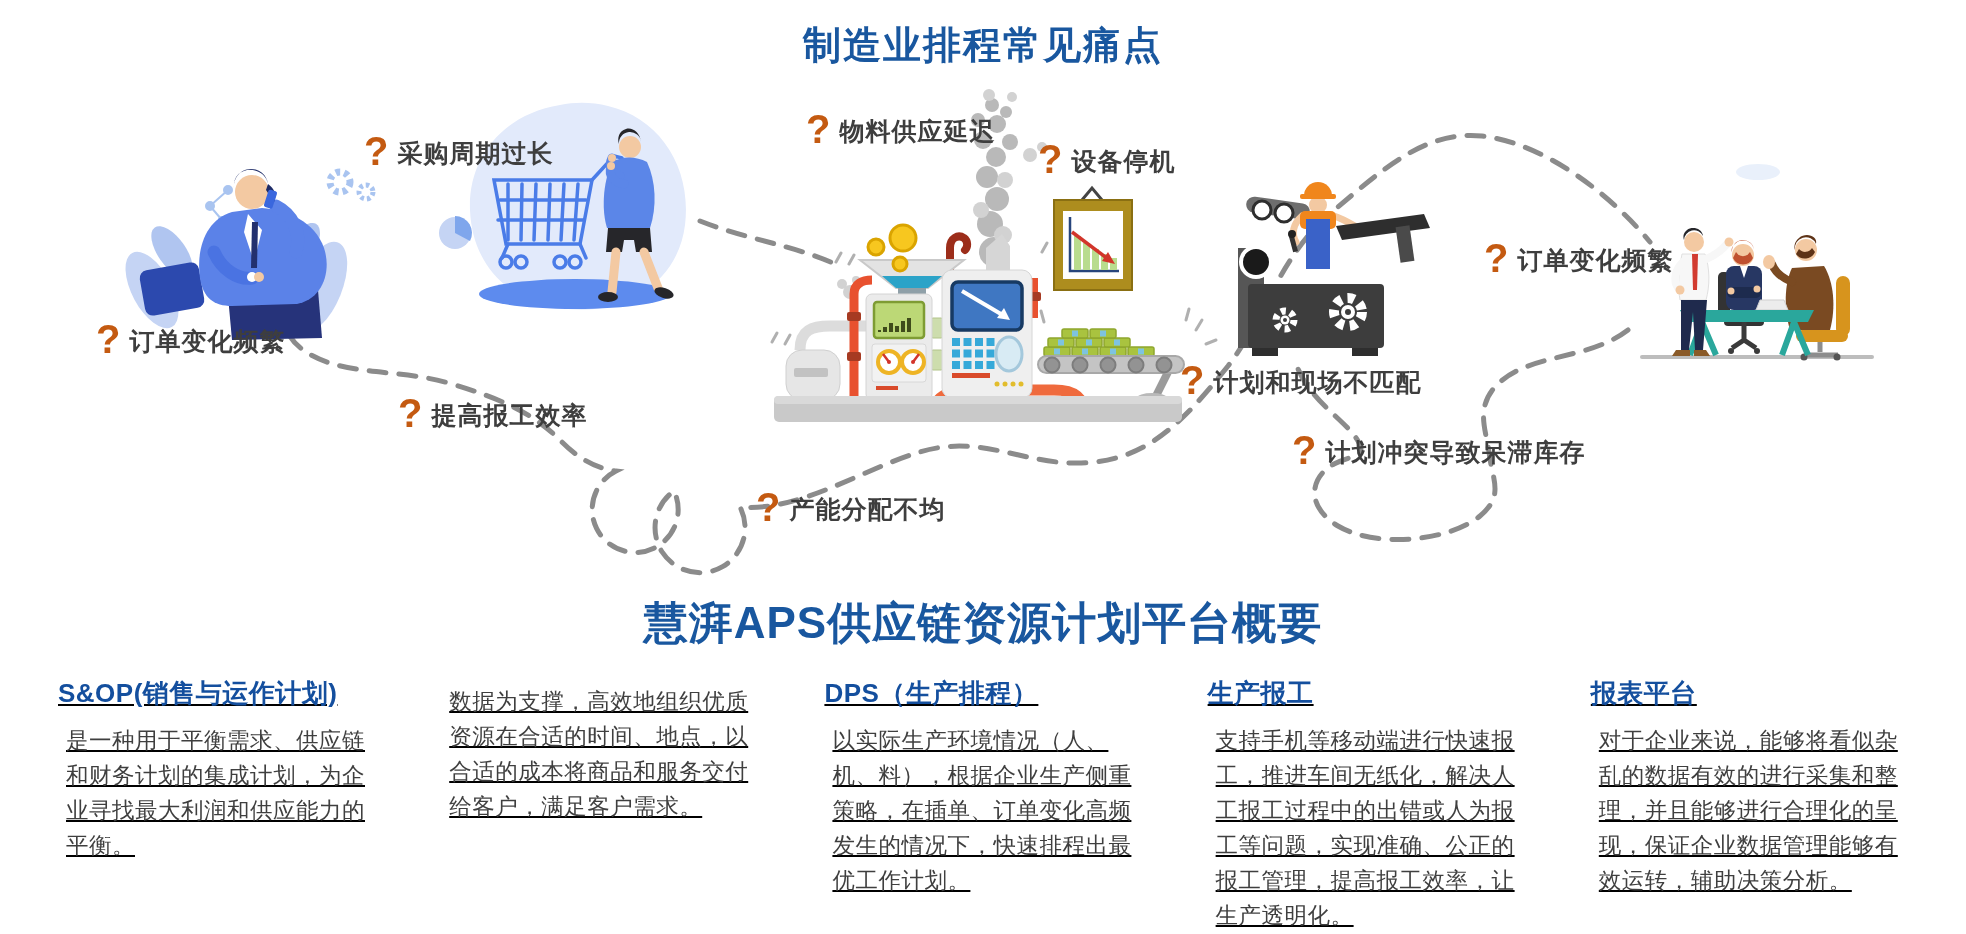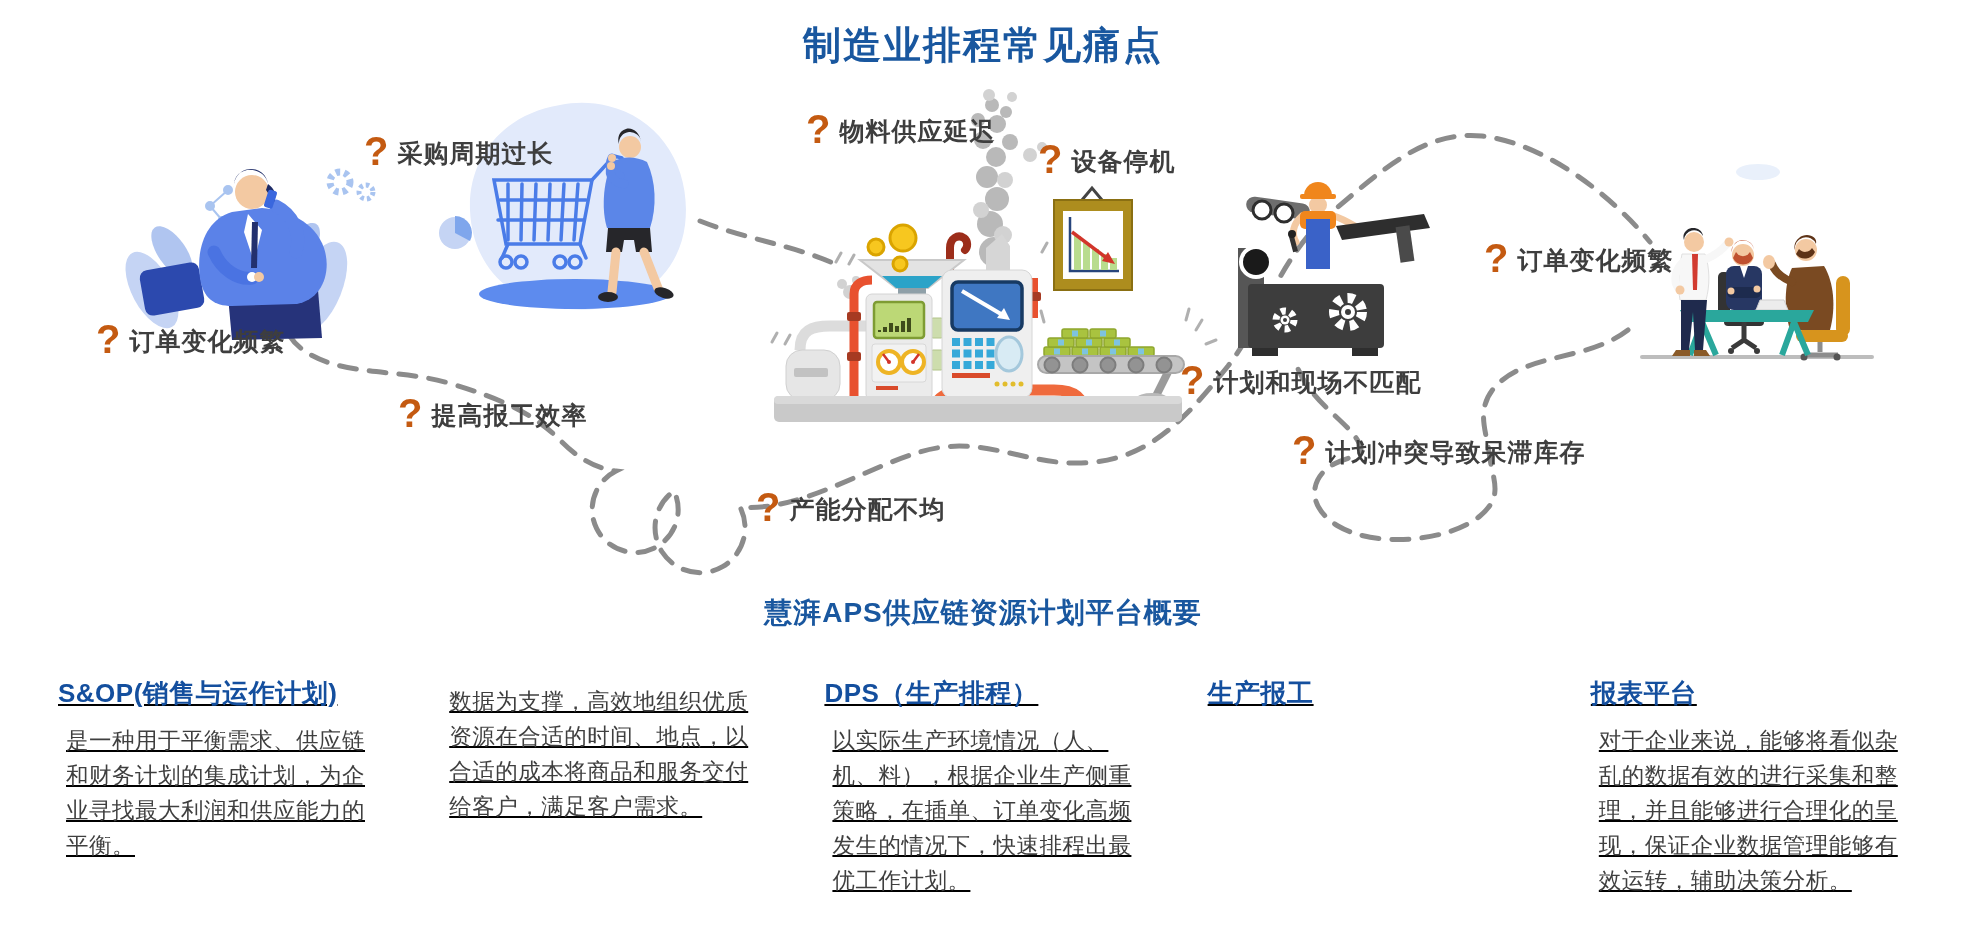--- a/index.html
+++ b/index.html
@@ -2,21 +2,21 @@
 <html><head>
 <meta charset="utf-8">
 <style>
   html,body{margin:0;padding:0;background:#ffffff;}
   body{font-family:"Liberation Sans","DejaVu Sans",sans-serif;}
   .canvas{position:relative;width:1966px;height:934px;background:#fff;overflow:hidden;}
   .scene{position:absolute;left:0;top:0;}
   .title1{position:absolute;top:20px;left:0;width:100%;text-align:center;
           font-size:38px;font-weight:bold;color:#19579f;letter-spacing:2px;z-index:3;}
   .title2{position:absolute;top:594px;left:0;width:100%;text-align:center;
-          font-size:28px;font-weight:bold;color:#19579f;letter-spacing:1px;z-index:3;}
+          font-size:44px;font-weight:bold;color:#19579f;letter-spacing:1px;z-index:3;}
   .pp{position:absolute;display:flex;gap:9px;align-items:flex-start;z-index:4;white-space:nowrap;}
   .pp .q{font-size:40px;font-weight:800;color:#c45a11;line-height:0.85;}
   .pp .t{font-size:25px;font-weight:600;color:#3e3e3e;letter-spacing:1px;margin-top:3px;}
   #pp-0{left:364px;top:134px;}
   #pp-1{left:806px;top:112px;}
   #pp-2{left:1038px;top:142px;}
   #pp-3{left:96px;top:322px;}
   #pp-4{left:398px;top:396px;}
   #pp-5{left:756px;top:490px;}
   #pp-6{left:1180px;top:363px;}
@@ -407,20 +407,21 @@
     </div>
     <div class="col">
       <p>数据为支撑，高效地组织优质资源在合适的时间、地点，以合适的成本将商品和服务交付给客户，满足客户需求。</p>
     </div>
     <div class="col">
       <h3>DPS（生产排程）</h3>
       <p>以实际生产环境情况（人、机、料），根据企业生产侧重策略，在插单、订单变化高频发生的情况下，快速排程出最优工作计划。</p>
     </div>
     <div class="col">
       <h3>生产报工</h3>
+      <p>支持手机等移动端进行快速报工，推进车间无纸化，解决人工报工过程中的出错或人为报工等问题，实现准确、公正的报工管理，提高报工效率，让生产透明化。</p>
     </div>
     <div class="col">
       <h3>报表平台</h3>
       <p>对于企业来说，能够将看似杂乱的数据有效的进行采集和整理，并且能够进行合理化的呈现，保证企业数据管理能够有效运转，辅助决策分析。</p>
     </div>
   </div>
 
 </div>
 
 </body></html>

